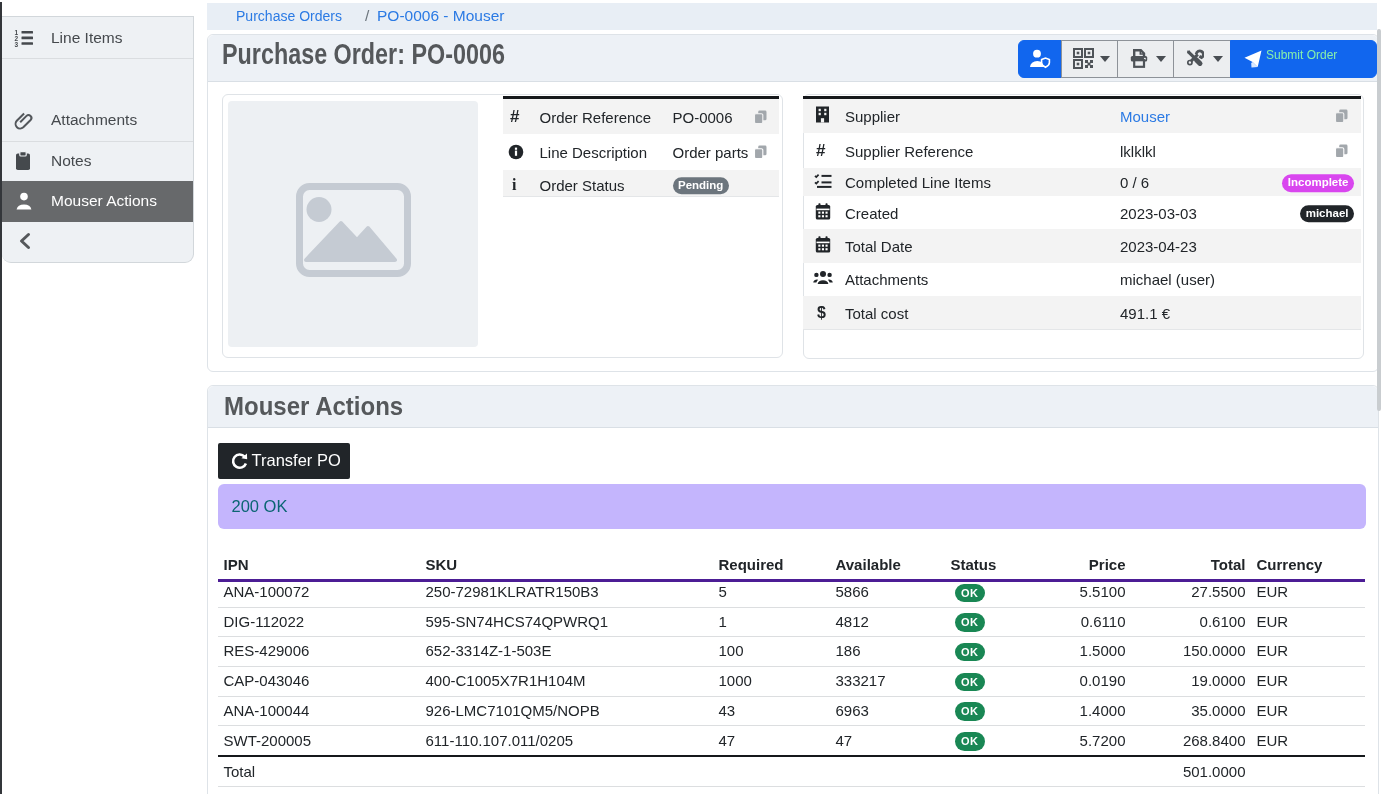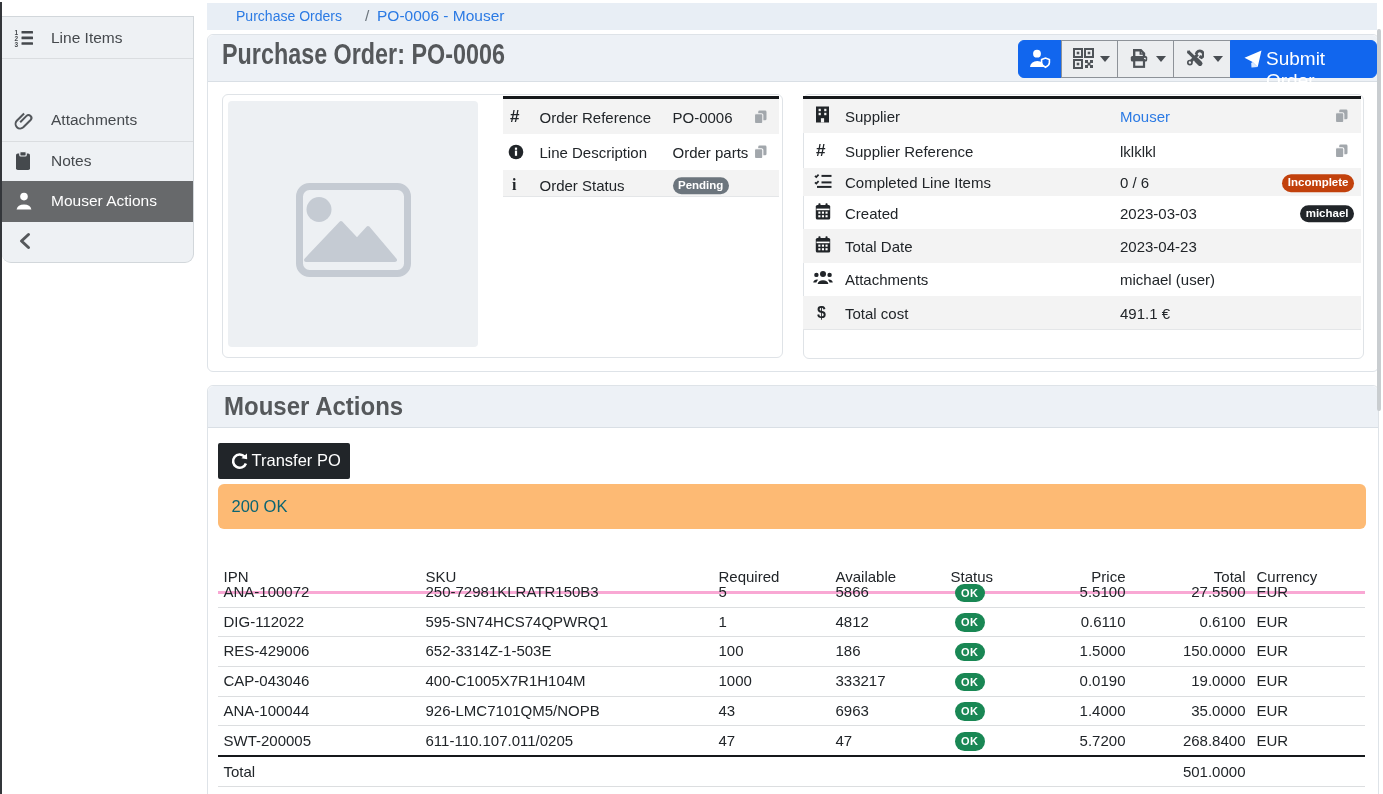--- a/index.html
+++ b/index.html
@@ -23,21 +23,21 @@
 .btnw{background:#eceef0;border:1px solid #8d9298}
 .caret{display:inline-block;width:0;height:0;border-left:5.5px solid transparent;border-right:5.5px solid transparent;border-top:6px solid #494e53;vertical-align:middle}
 
 .drow{position:absolute;left:0;width:100%}
 .stripe{background:#f3f3f3}
 .dic{position:absolute;top:50%;transform:translateY(-50%)}
 .dlab{position:absolute;top:50%;transform:translateY(-50%);white-space:nowrap}
 .dval{position:absolute;top:50%;transform:translateY(-50%);white-space:nowrap}
 .badge{display:inline-block;color:#fff;font-weight:bold;font-size:11.5px;border-radius:9.5px;padding:0 5.5px;line-height:17.5px;height:17.5px}
 .bsec{background:#6c757d}
-.bdanger{background:#c2410c}
+.bdanger{background:#d946ef}
 .bdark{background:#212529}
 .bok{background:#198754;font-size:11px;letter-spacing:.5px;padding:0 6.5px;line-height:18.5px;height:18.5px;border-radius:9.5px;margin-left:4px}
 .cpy{position:absolute;top:50%;transform:translateY(-50%)}
 
 .mr{position:absolute;left:0;width:100%}
 .mr span{position:absolute;top:0;white-space:nowrap}
 .c1{left:6px}.c2{left:208px}.c3{left:501px}.c4{left:618px}.c5{left:733px}
 .c6{left:758px;width:150px;text-align:right}.c7{left:878px;width:150px;text-align:right}.c8{left:1039px}
 </style></head><body>
 <div id="edge" class="a"></div>
@@ -131,21 +131,21 @@
         <line x1="2.2" y1="2.6" x2="11" y2="11.4" stroke-width="3.2"></line>
         <line x1="10.5" y1="10.9" x2="14" y2="14.4" stroke-width="5" stroke-linecap="round"></line>
         <rect x="1.2" y="1.6" width="2.6" height="2.6" fill="#4e5358" stroke="none"></rect>
         <line x1="11.8" y1="5.4" x2="4.8" y2="12.4" stroke-width="3"></line>
         <circle cx="3.9" cy="13.6" r="2.1" stroke-width="1.7"></circle>
         <path d="M10.2 5.2 a3.6 3.6 0 1 1 5.4 3.4 l-2.2-1.4" stroke-width="2.8"></path>
       </g>
     </svg>
  <span class="caret" style="position:absolute;right:8.5px;top:15px"></span>
 </div>
-<div class="a btn btnb" style="left:1230px;width:144.5px;border-radius:0 6px 6px 0;color:#ffffff;font-size:19px">
+<div class="a btn btnb" style="left:1230px;width:144.5px;border-radius:0 6px 6px 0;color:#86efac;font-size:12px">
  <svg width="18" height="18" viewBox="0 0 18 18" style="position:absolute;left:13px;top:9px" fill="#fff">
       <polygon points="0.5,7.8 17.5,0.5 13.7,17 8.6,11.9"></polygon>
       <polygon points="8.6,11.9 13.7,17 7.5,17.5 7.2,12.9" fill="#fff" opacity="0.85"></polygon>
       <polygon points="0.5,7.8 8,10.5 7.4,14.5" opacity="0.001"></polygon>
     </svg>
  <span style="position:absolute;left:35px;top:7px">Submit Order</span>
 </div>
 
 <div class="a" style="left:222px;top:94px;width:558.5px;height:262px;border:1px solid #dfe3e7;border-radius:6px"></div>
 <div class="a" style="left:228px;top:100.5px;width:250px;height:246px;background:#edf0f3;border-radius:4px">
@@ -293,24 +293,24 @@
  <div class="phead" style="height:41px"></div>
 </div>
 <div class="a" style="left:223.5px;top:392px;font-size:25px;font-weight:bold;color:#55585b;transform:scaleX(0.96);transform-origin:0 0;white-space:nowrap">Mouser Actions</div>
 <div class="a" style="left:217.5px;top:443px;width:132px;height:36px;background:#212529;border-radius:2px;color:#fff;font-size:16.5px">
  <svg width="17" height="17" viewBox="0 0 17 17" style="position:absolute;left:13px;top:9.5px">
       <path d="M14.9 10.5 a6.6 6.6 0 1 1 -1.3 -6.8" fill="none" stroke="#fff" stroke-width="2.6"></path>
       <polygon points="15.9,0.4 16.2,6.2 10.4,5.2" fill="#fff"></polygon>
     </svg>
  <span style="position:absolute;left:34px;top:7.5px">Transfer PO</span>
 </div>
-<div class="a" style="left:217.5px;top:483.5px;width:1148.5px;height:45px;background:#fdba74;border-radius:6px;color:#0b6573;font-size:16.5px;line-height:45px"><span style="margin-left:14px">200 OK</span></div>
+<div class="a" style="left:217.5px;top:483.5px;width:1148.5px;height:45px;background:#c4b5fd;border-radius:6px;color:#0b6573;font-size:16.5px;line-height:45px"><span style="margin-left:14px">200 OK</span></div>
 
 <div class="a" style="left:217.5px;top:546px;width:1147.5px">
- <div class="mr" style="top:16px;height:28.5px;line-height:30px;font-weight:normal;border-bottom:3px solid #f9a8d4">
+ <div class="mr" style="top:4px;height:28.5px;line-height:30px;font-weight:bold;border-bottom:3px solid #4c1d95">
   <span class="c1">IPN</span>
       <span class="c2">SKU</span>
       <span class="c3">Required</span>
       <span class="c4">Available</span>
       <span class="c5">Status</span>
       <span class="c6">Price</span>
       <span class="c7">Total</span>
       <span class="c8">Currency</span>
  </div>
  <div class="mr" style="top:31px;height:29.7px;line-height:29.7px;border-bottom:1px solid #dcdee0">

